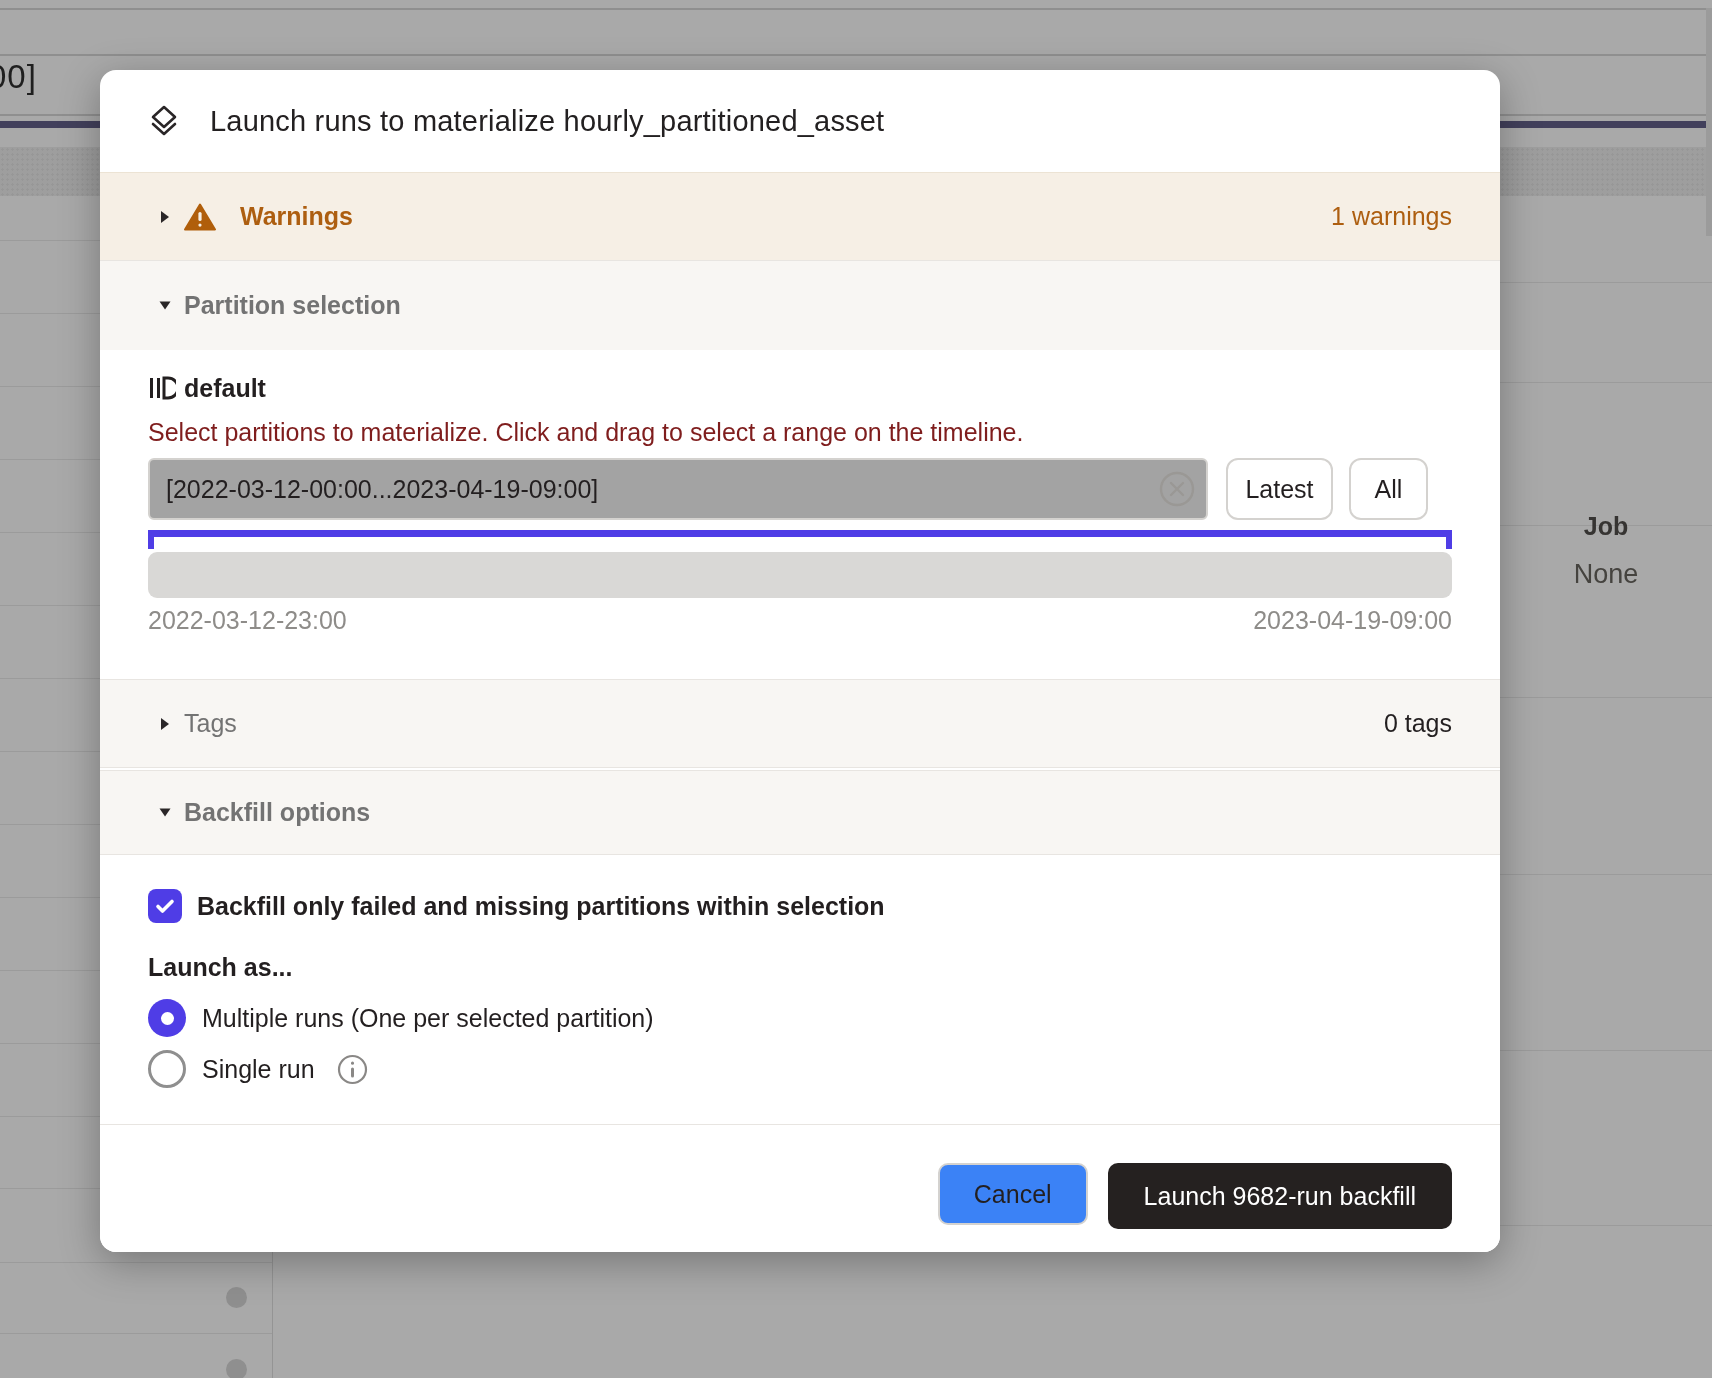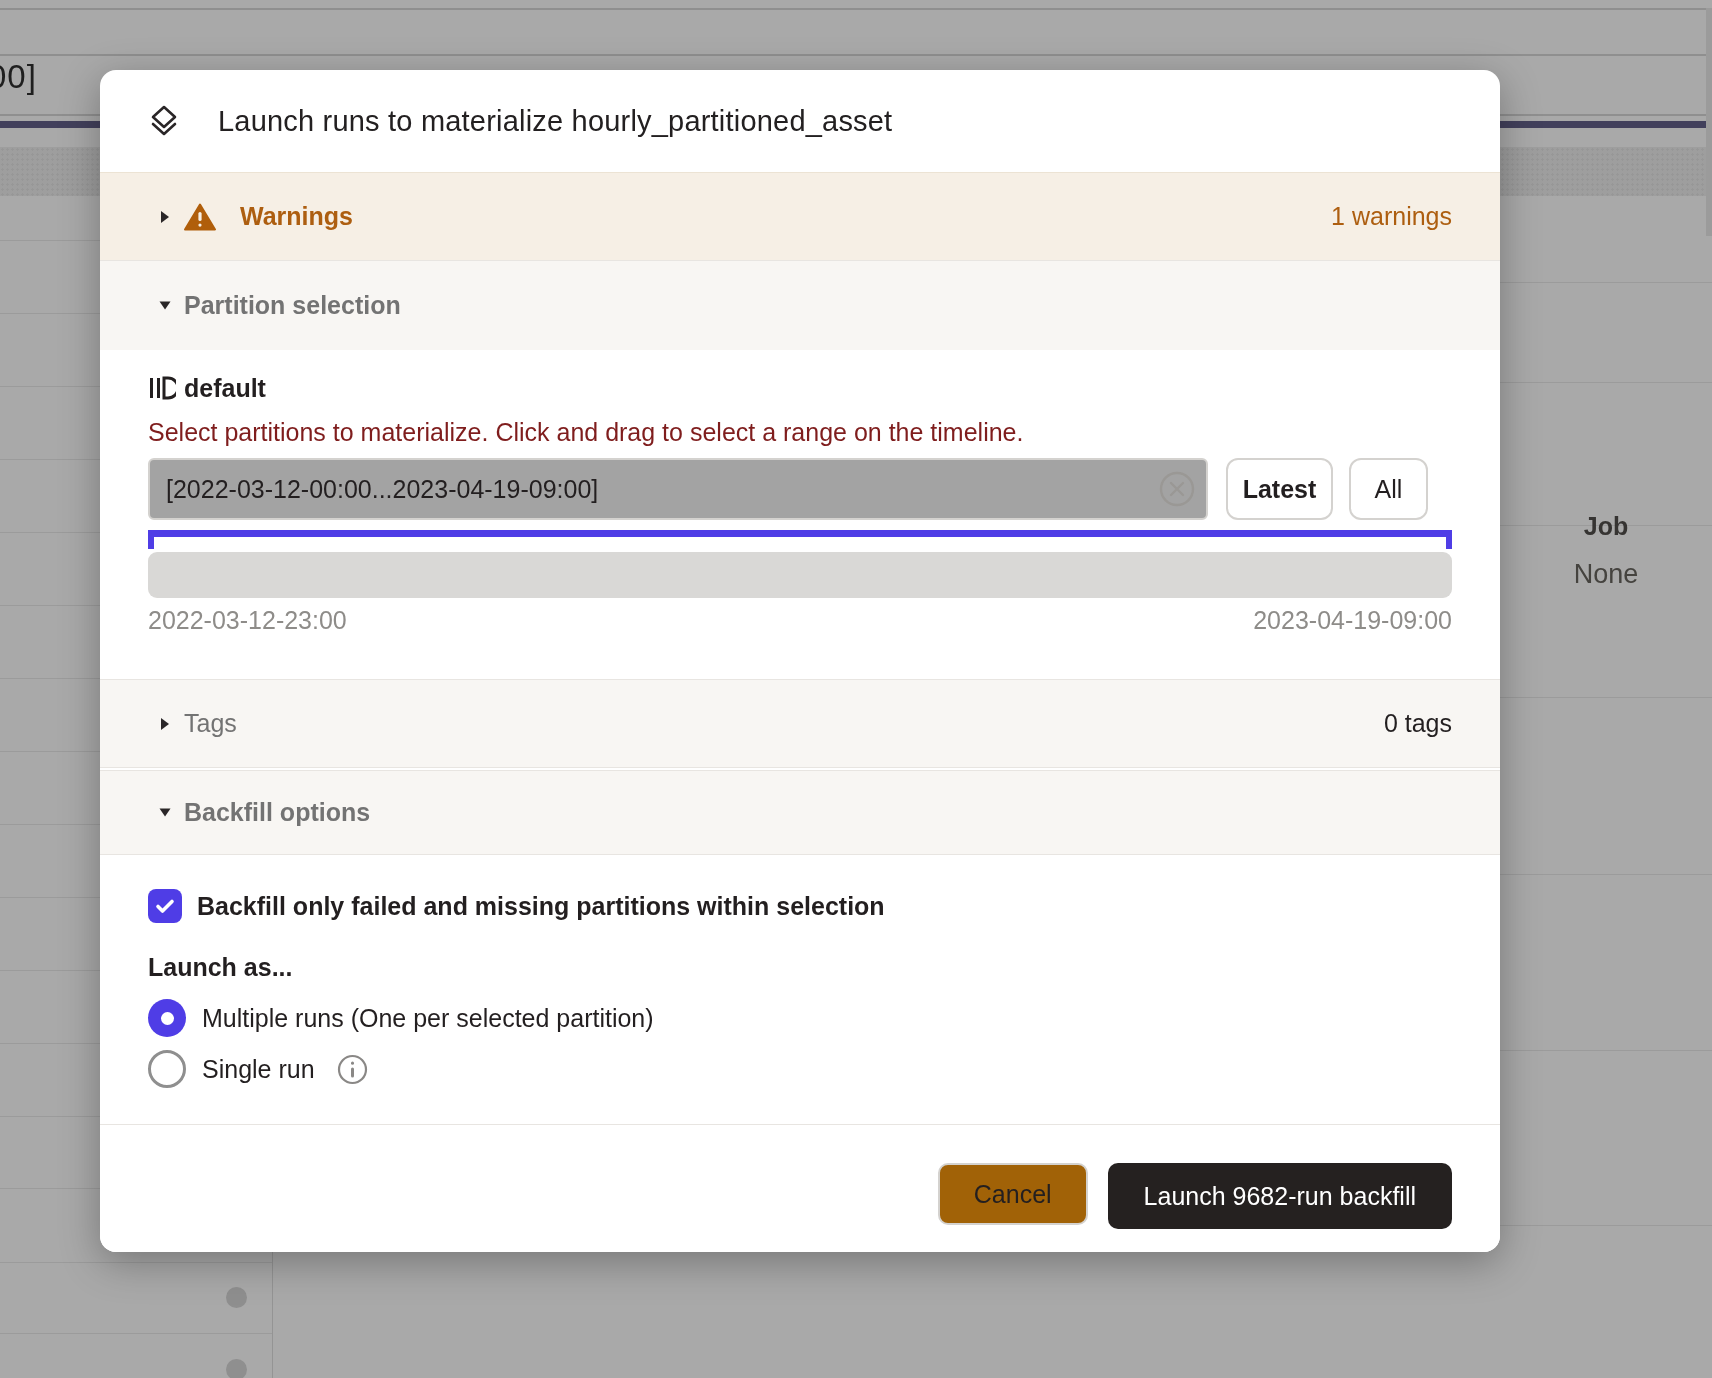--- a/index.html
+++ b/index.html
@@ -19,21 +19,21 @@
     color:#1f1f1f; letter-spacing:1px; }
   .bg-job { position:absolute; left:1500px; top:512px; width:212px; text-align:center; }
   .bg-job-header { font-size:25px; font-weight:700; color:#363432; margin-bottom:18px; }
   .bg-job-value { font-size:27px; color:#45433f; }
 
   
   .dialog { position:absolute; left:100px; top:70px; width:1400px; height:1182px;
     background:#fff; border-radius:16px; overflow:hidden;
     box-shadow:0 10px 40px rgba(0,0,0,.30); color:#231f20; }
 
-  .dlg-title { height:102px; display:flex; align-items:center; padding:0 48px; gap:38px; }
+  .dlg-title { height:102px; display:flex; align-items:center; padding:0 48px; gap:30px; }
   .dlg-title h1 { font-size:29px; font-weight:500; color:#232021; letter-spacing:.2px; }
 
   .band { display:flex; align-items:center; padding:0 48px 0 58px; }
   .caret { width:14px; display:flex; justify-content:center; margin-right:12px; flex:none; }
   .band-label { font-size:25px; font-weight:600; color:#737373; }
   .band-right { margin-left:auto; font-size:25px; }
 
   .band-warn { height:88px; background:#f6efe5; border-top:1px solid #ece3d4; }
   .band-warn .band-label { color:#ad5e10; margin-left:24px; }
   .band-warn .band-right { color:#ad5e10; font-weight:400; }
@@ -51,21 +51,21 @@
 
   .input-row { display:flex; height:62px; }
   .pinput-wrap { position:relative; width:1060px; flex:none; }
   .pinput { width:100%; height:62px; border:2px solid #d4d2cf; border-radius:6px;
     font-family:"Liberation Sans",sans-serif; font-size:25px; color:#231f20;
     padding:0 56px 0 16px; outline:none; background:#a3a3a3; }
   .clear-btn { position:absolute; right:12px; top:12px; width:38px; height:38px; border:none;
     background:transparent; cursor:pointer; padding:0; line-height:0; }
   .btn-ghost { height:62px; border:2px solid #d4d2cf; border-radius:12px; background:#fff;
     font-family:"Liberation Sans",sans-serif; font-size:25px; color:#231f20; cursor:pointer; }
-  .btn-latest { width:107px; margin-left:18px;font-weight:bold; }
+  .btn-latest { width:107px; margin-left:18px; }
   .btn-all { width:79px; margin-left:16px; }
 
   .sel-bracket { margin-top:10px; height:19px; border-top:7px solid #4f3de6;
     border-left:6px solid #4f3de6; border-right:6px solid #4f3de6; }
   .timeline-bar { margin-top:3px; height:46px; background:#d9d8d6; border-radius:9px; }
   .timeline-dates { margin-top:8px; height:26px; display:flex; justify-content:space-between;
     font-size:25px; color:#8e8c89; }
 
   .back-content { height:269px; padding:34px 48px 0; background:#fff; }
   .check-row { height:34px; display:flex; align-items:center; gap:15px; margin-bottom:30px; }
@@ -76,21 +76,21 @@
   .radio-row { height:38px; display:flex; align-items:center; gap:16px; margin-bottom:13px; }
   .radio { width:38px; height:38px; border-radius:50%; flex:none; cursor:pointer; }
   .radio.off { border:3px solid #8f8f8f; background:#fff; }
   .radio.on { background:#4f3de6; display:flex; align-items:center; justify-content:center; }
   .radio.on::after { content:""; width:13px; height:13px; border-radius:50%; background:#fff; }
   .radio-label { font-size:25px; }
   .info-wrap { margin-left:6px; line-height:0; }
 
   .dlg-footer { height:128px; border-top:1px solid #e8e5e1; display:flex; justify-content:flex-end;
     gap:20px; padding:38px 48px 0; background:#fff; }
-  .btn-cancel { height:62px; padding:0 34px; background:#a16207; border:2px solid #d4d2cf;
+  .btn-cancel { height:62px; padding:0 34px; background:#3b82f6; border:2px solid #d4d2cf;
     border-radius:10px; font-family:"Liberation Sans",sans-serif; font-size:25px; color:#231f20; cursor:pointer; }
   .btn-launch { height:66px; padding:0 36px; background:#252120; border:none; border-radius:10px;
     font-family:"Liberation Sans",sans-serif; font-size:25px; color:#fff; cursor:pointer; }
 </style>
 </head>
 <body>
 
 <div class="stage">
 
   <div class="hline" style="top:8px"></div>

